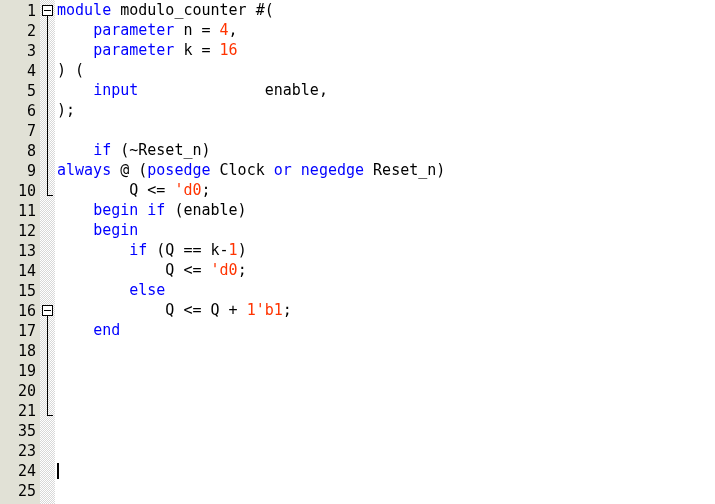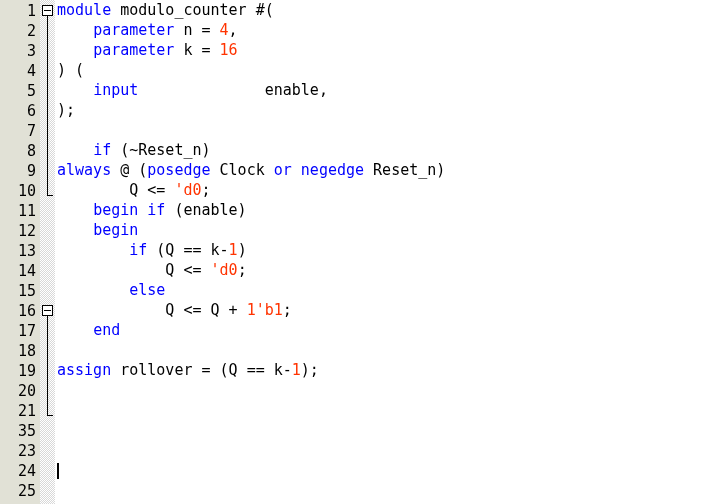--- a/index.html
+++ b/index.html
@@ -173,17 +173,16 @@
       <div class="cline"><span class="kw">always</span><span class="pl"> @ (</span><span class="kw">posedge</span><span class="pl"> Clock </span><span class="kw">or</span><span class="pl"> </span><span class="kw">negedge</span><span class="pl"> Reset_n)</span></div>
       <div class="cline"><span class="pl">        Q &lt;= </span><span class="num">'d0</span><span class="pl">;</span></div>
       <div class="cline"><span class="pl">    </span><span class="kw">begin if</span><span class="pl"> (enable)</span></div>
       <div class="cline"><span class="pl">    </span><span class="kw">begin</span></div>
       <div class="cline"><span class="pl">        </span><span class="kw">if</span><span class="pl"> (Q == k-</span><span class="num">1</span><span class="pl">)</span></div>
       <div class="cline"><span class="pl">            Q &lt;= </span><span class="num">'d0</span><span class="pl">;</span></div>
       <div class="cline"><span class="pl">        </span><span class="kw">else</span></div>
       <div class="cline"><span class="pl">            Q &lt;= Q + </span><span class="num">1'b1</span><span class="pl">;</span></div>
       <div class="cline"><span class="pl">    </span><span class="kw">end</span></div>
       <div class="cline">&nbsp;</div>
-      <div class="cline"><span class="kw">assign</span><span class="pl"> rollover = (Q == k-</span><span class="num">1</span><span class="pl">);</span></div>
       <div class="cline">&nbsp;</div>
     </div>
 
 </div>
 
 </body></html>

